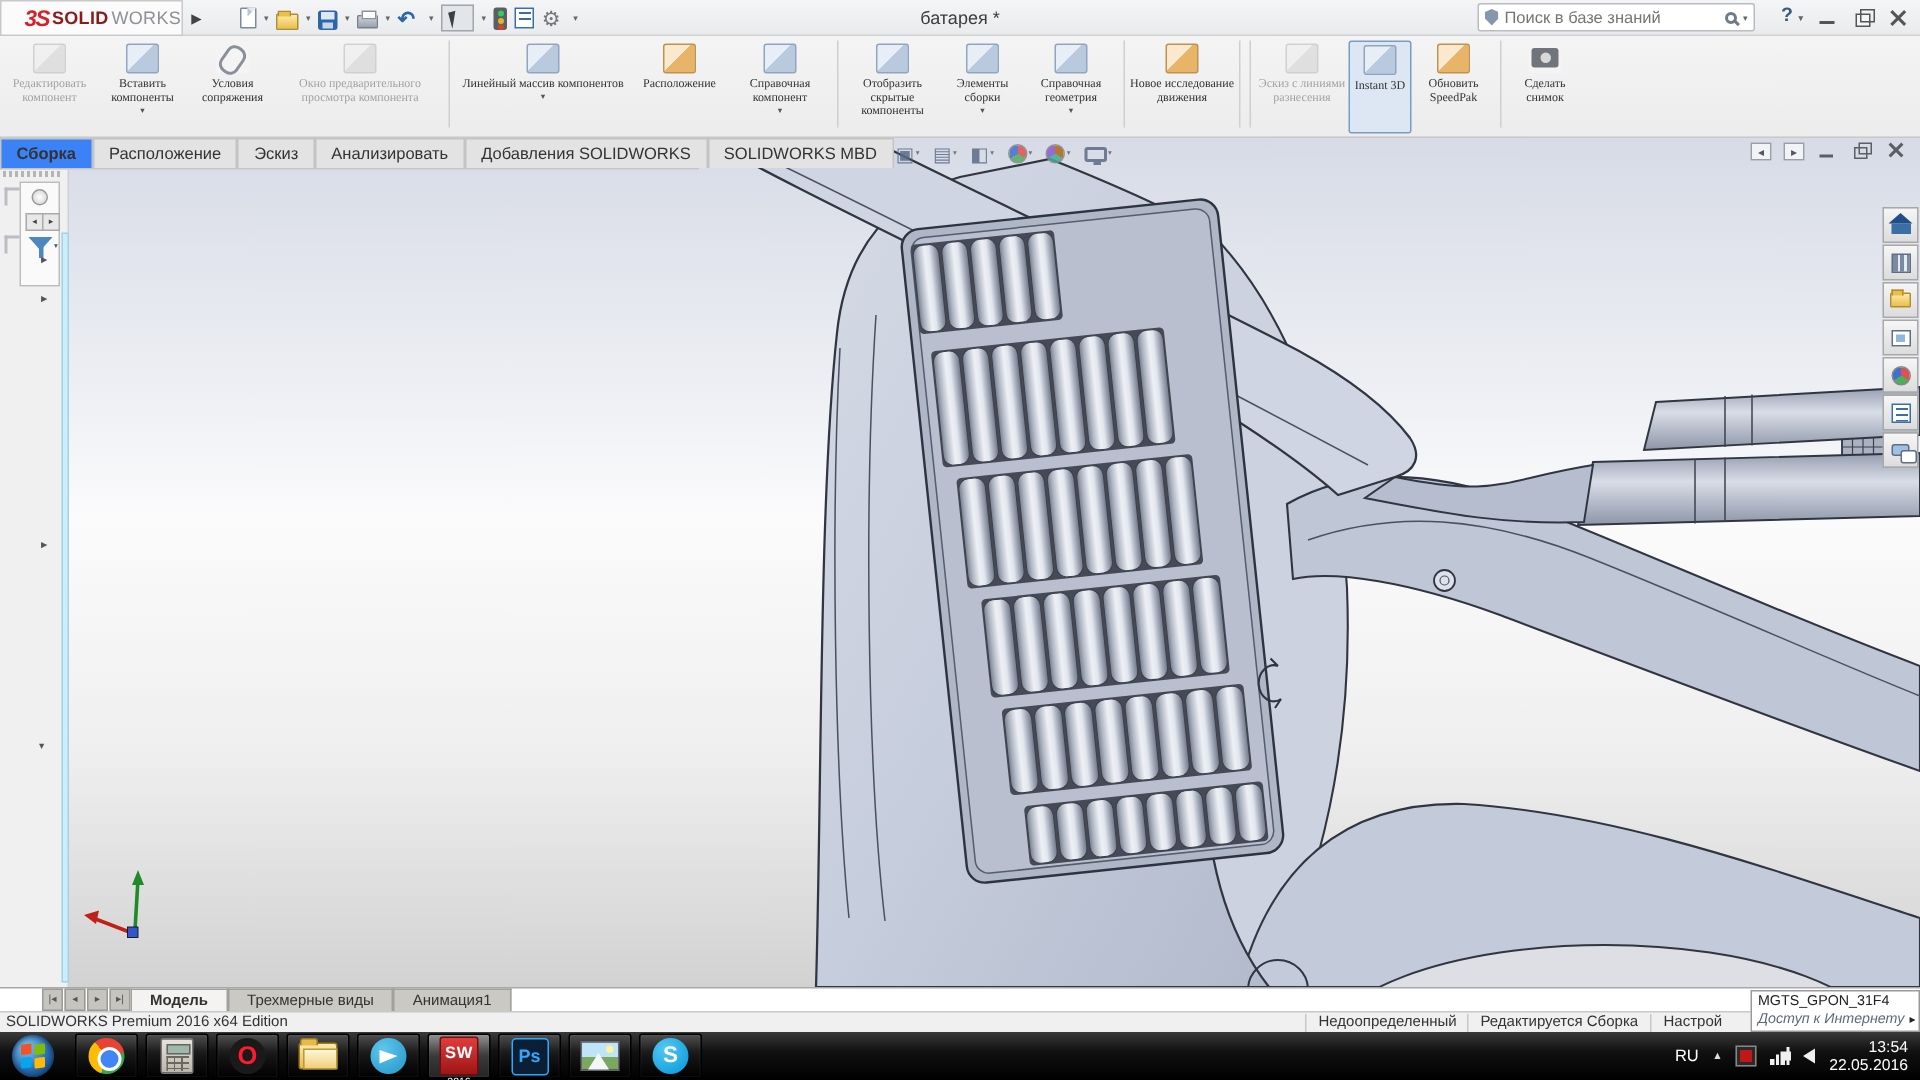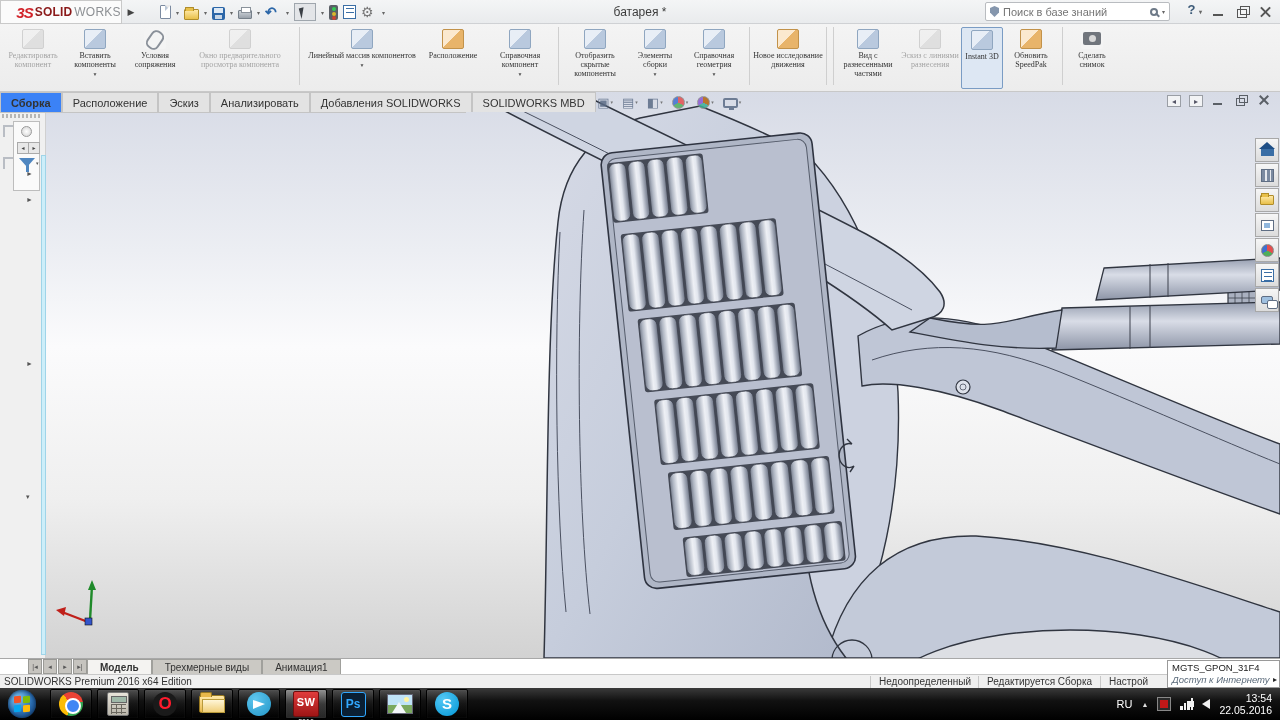--- a/index.html
+++ b/index.html
@@ -259,24 +259,20 @@
     <span class="rlabel">Справочная геометрия</span>
     <span class="rcaret">▼</span>
   </div>
   <div class="rsep"></div>
   <div class="rb" style="width:70px">
     <span class="ric orange"></span>
     <span class="rlabel">Новое исследование движения</span>
   </div>
   <div class="rsep"></div>
   <div class="rsep"></div>
-  <div class="rb" style="width:62px">
-    <span class="ric"></span>
-    <span class="rlabel">Вид с разнесенными частями</span>
-  </div>
   <div class="rb disabled" style="width:62px">
     <span class="ric"></span>
     <span class="rlabel">Эскиз с линиями разнесения</span>
   </div>
   <div class="rb active" style="width:42px">
     <span class="ric"></span>
     <span class="rlabel">Instant 3D</span>
   </div>
   <div class="rb" style="width:56px">
     <span class="ric orange"></span>

